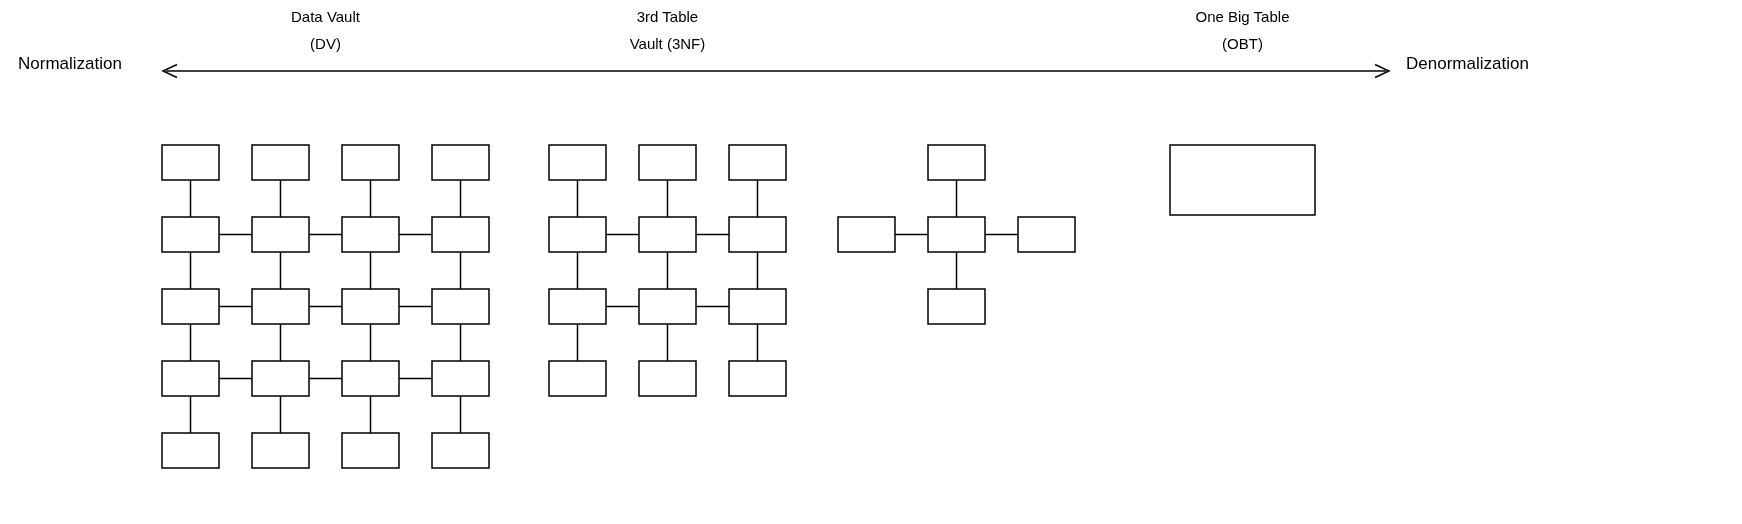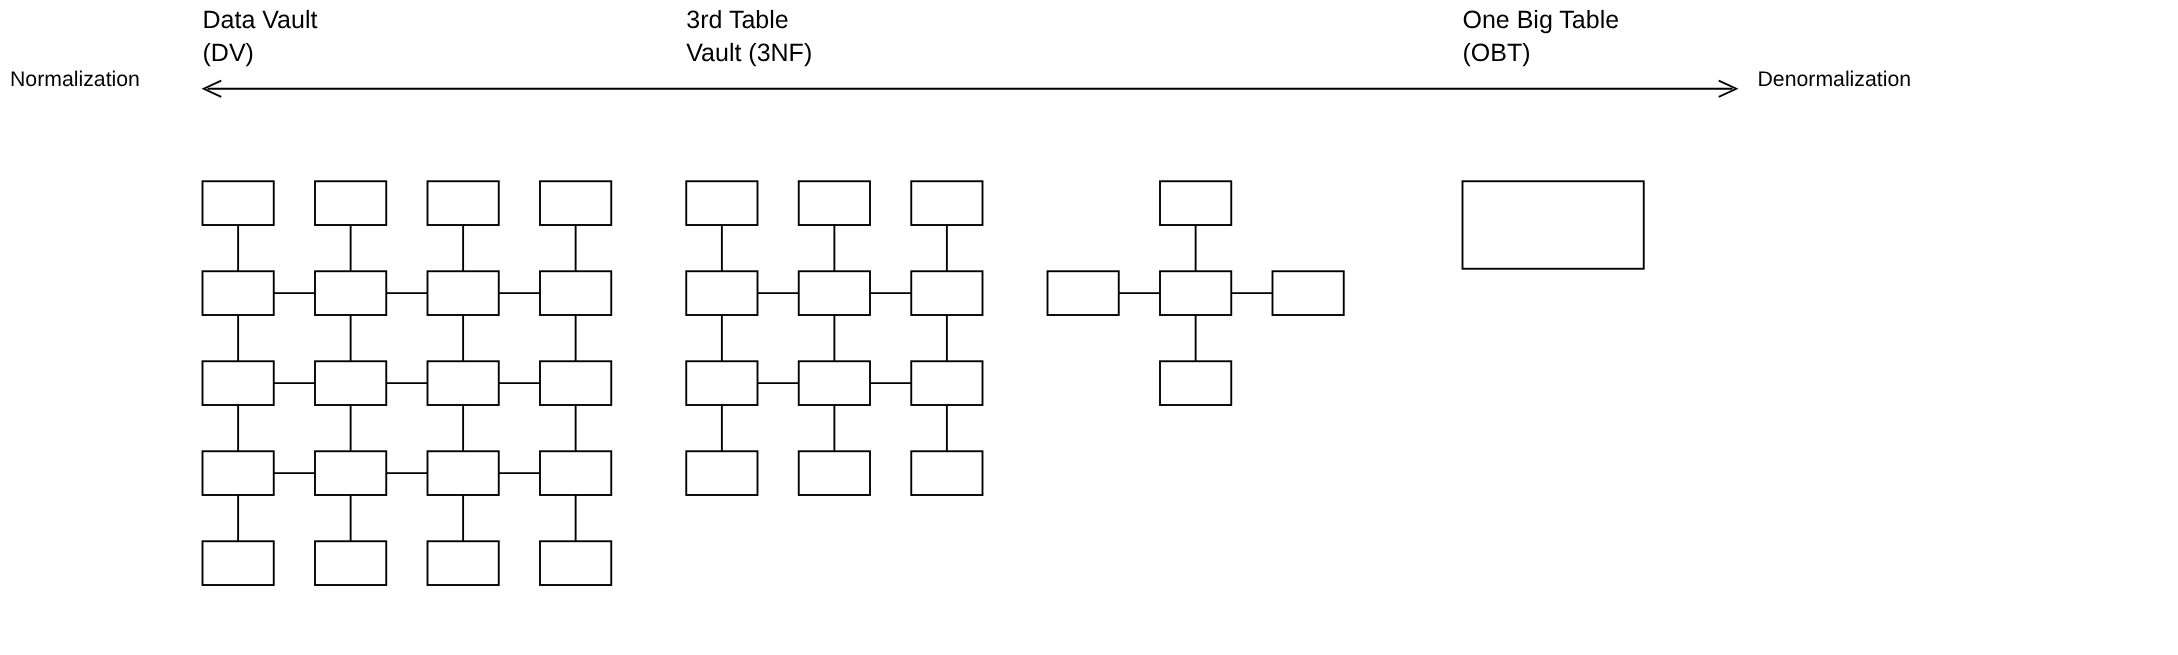--- a/index.html
+++ b/index.html
@@ -12,41 +12,42 @@
     width: 1742px;
     height: 524px;
     background: #ffffff;
     font-family: "Liberation Sans", sans-serif;
     color: #000000;
     overflow: hidden;
   }
   .approach-label {
     position: absolute;
     top: 3px;
-    font-size: 20px;
+    text-align: center;
+    font-size: 15px;
     line-height: 27px;
   }
   .axis-text {
     position: absolute;
     top: 53px;
     font-size: 17px;
     line-height: 22px;
     white-space: nowrap;
   }
   svg.diagram, svg.axis {
     position: absolute;
     overflow: visible;
   }
 </style>
 </head>
 <body>
 
 <div class="canvas">
 
-  <div class="axis-text" style="left:8px;">Normalization</div>
+  <div class="axis-text" style="left:18px;">Normalization</div>
   <div class="axis-text" style="left:1406px;">Denormalization</div>
 
   <svg class="axis" width="1742" height="24" style="left:0;top:59px;">
     <line x1="166" y1="12" x2="1386" y2="12" stroke="#000000" stroke-width="1.5"></line>
     <path d="M177,5.5 L163,12 L177,18.5" fill="none" stroke="#000000" stroke-width="1.5"></path>
     <path d="M1375,5.5 L1389,12 L1375,18.5" fill="none" stroke="#000000" stroke-width="1.5"></path>
   </svg>
 
   <div class="approach-label" style="left:162px;width:327px;">
     <div>Data Vault</div>

